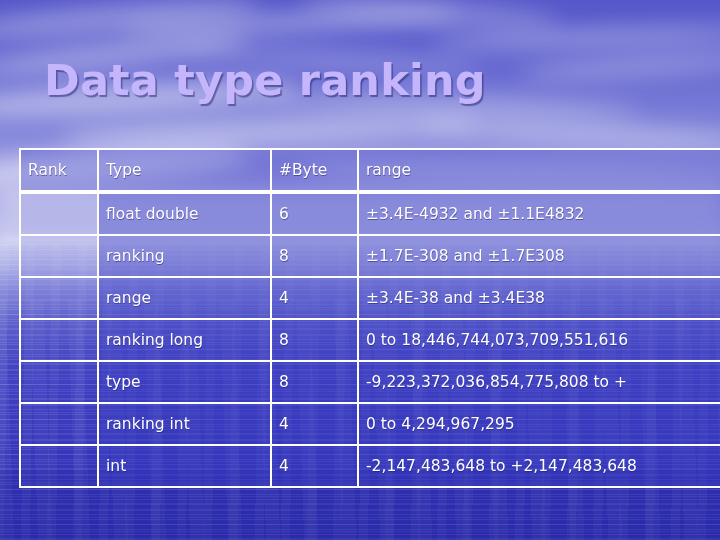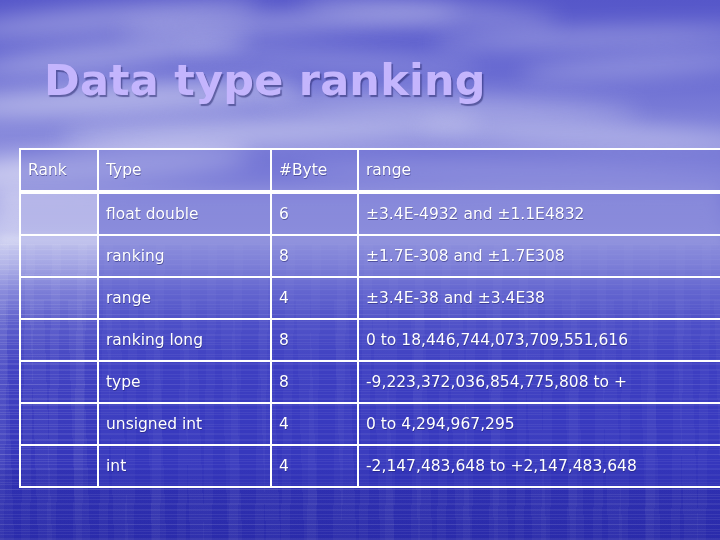--- a/index.html
+++ b/index.html
@@ -181,21 +181,21 @@
         <td class="col-range">0 to 18,446,744,073,709,551,616</td>
       </tr>
       <tr>
         <td class="col-rank"></td>
         <td class="col-type">type</td>
         <td class="col-byte">8</td>
         <td class="col-range">-9,223,372,036,854,775,808 to +</td>
       </tr>
       <tr>
         <td class="col-rank"></td>
-        <td class="col-type">unsigned int</td>
+        <td class="col-type">ranking int</td>
         <td class="col-byte">4</td>
         <td class="col-range">0 to 4,294,967,295</td>
       </tr>
       <tr>
         <td class="col-rank"></td>
         <td class="col-type">int</td>
         <td class="col-byte">4</td>
         <td class="col-range">-2,147,483,648 to +2,147,483,648</td>
       </tr>
     </tbody>

